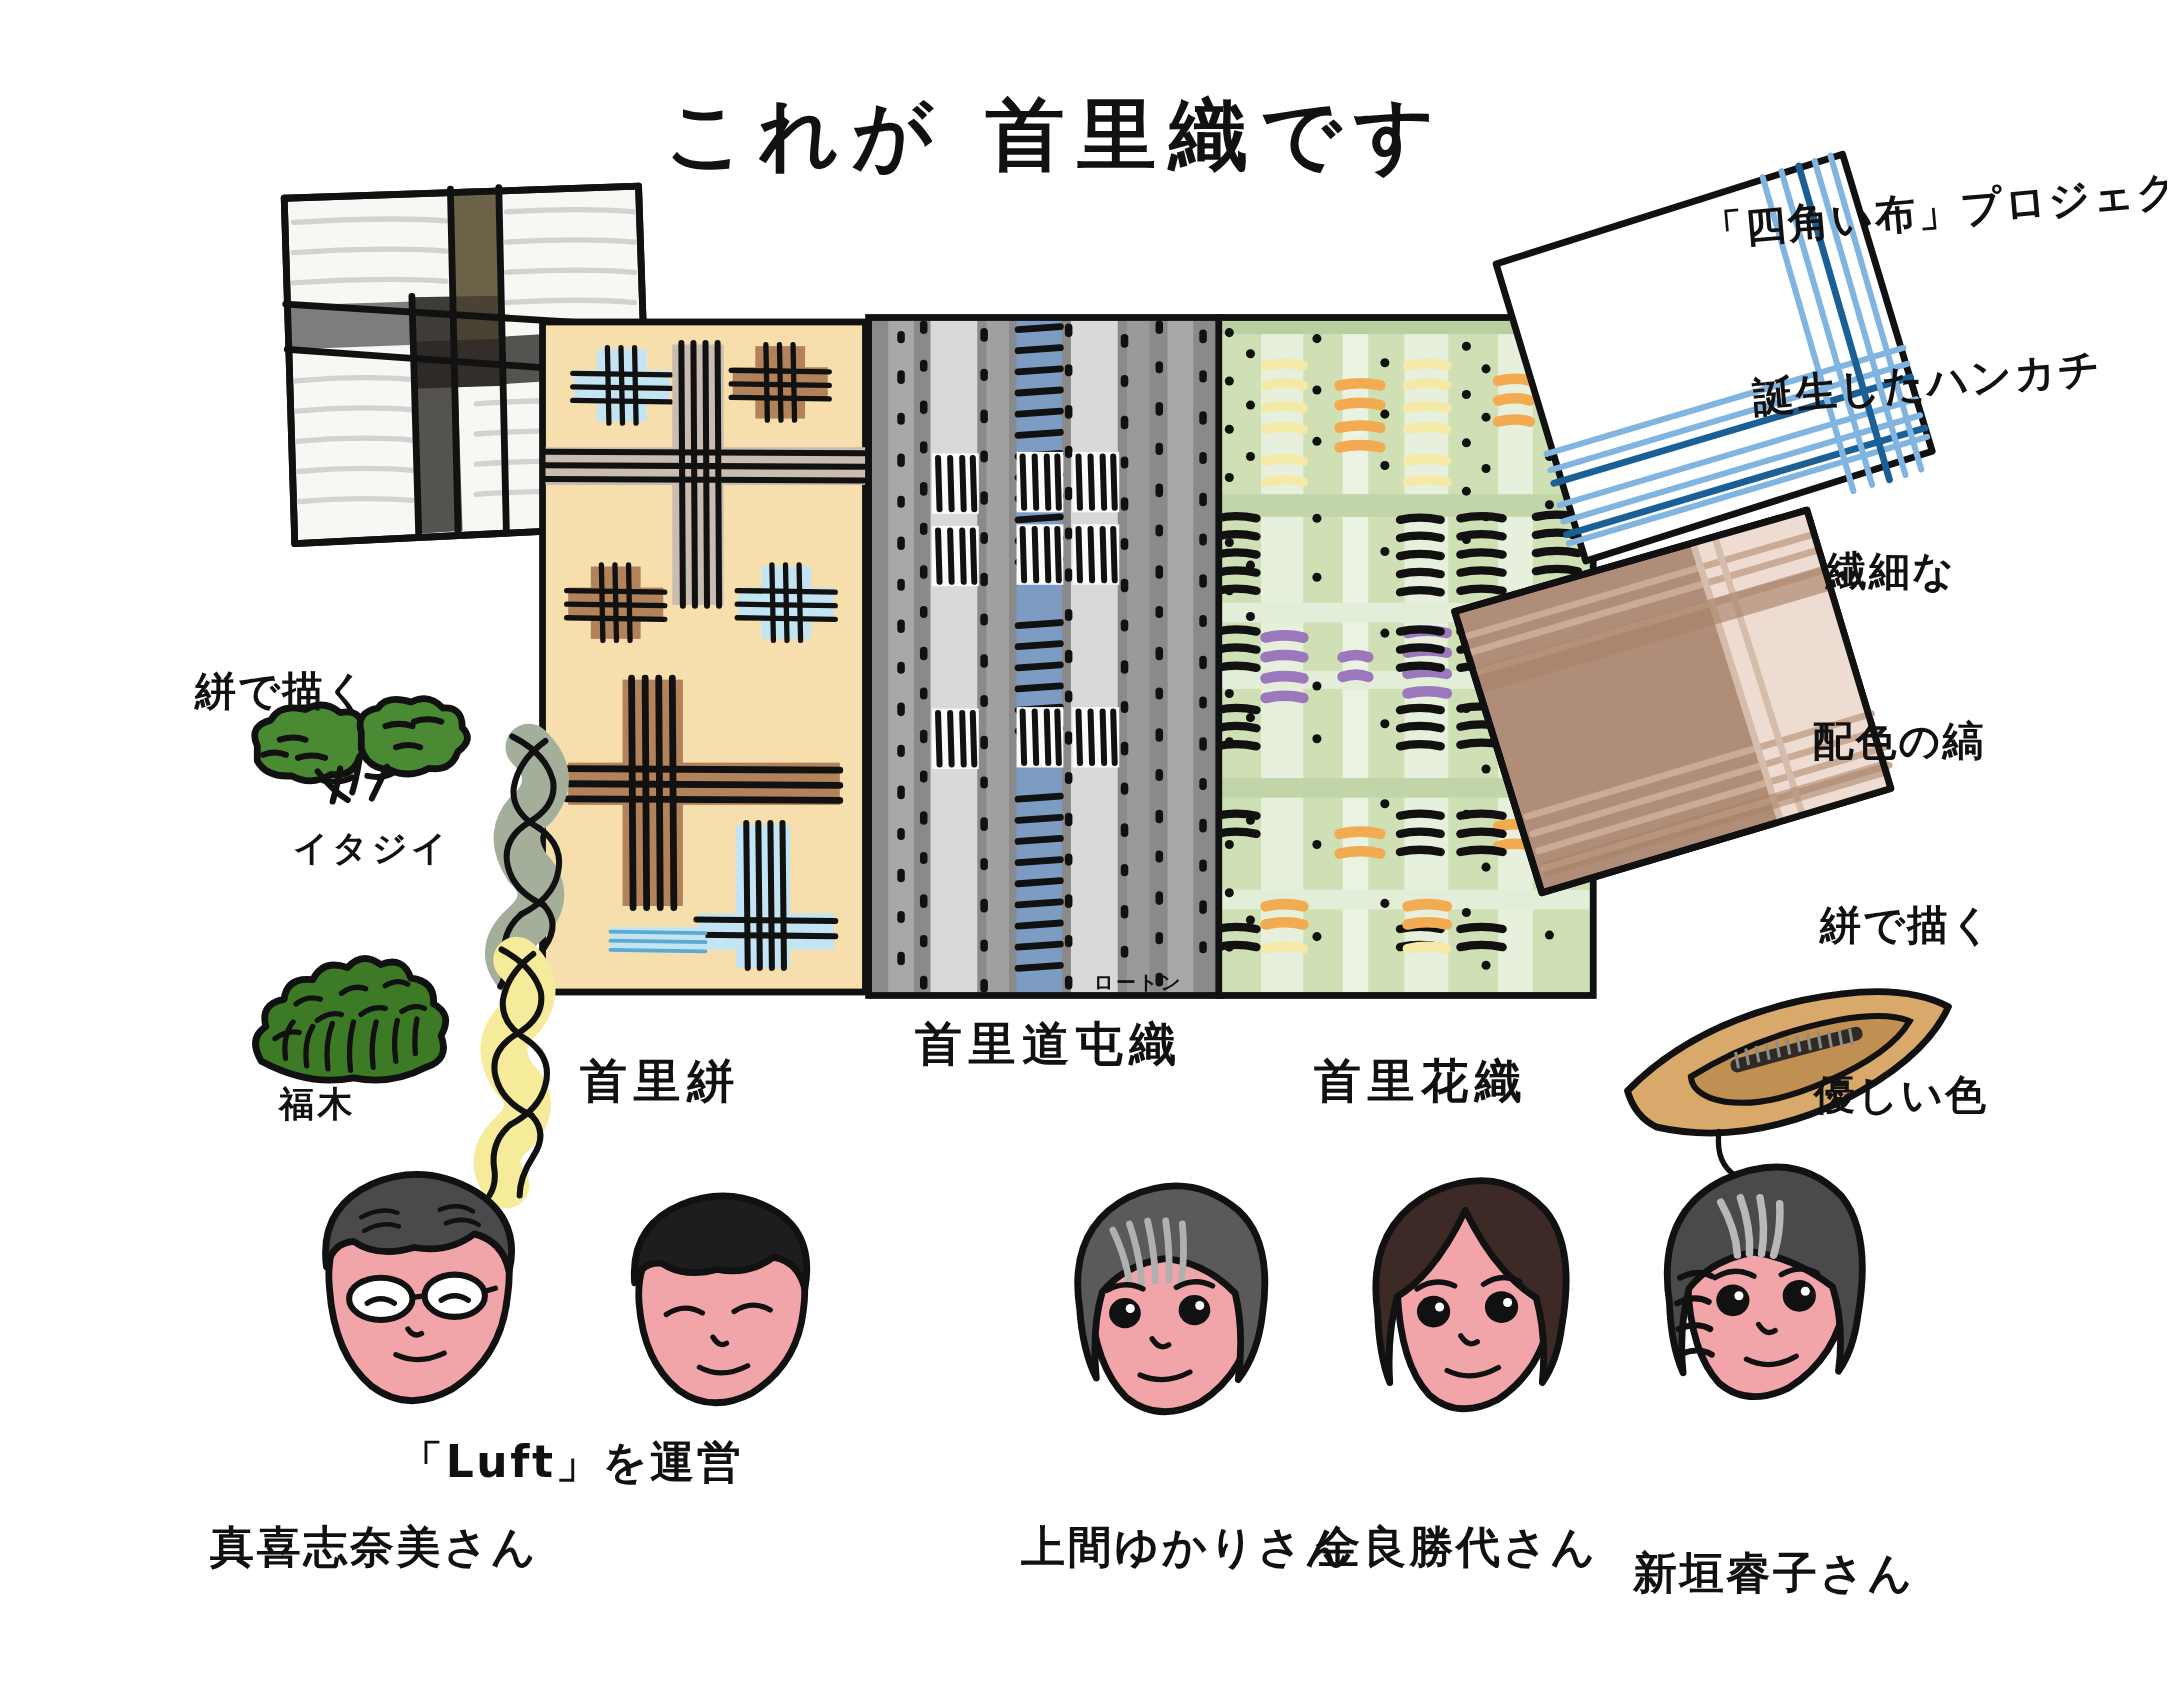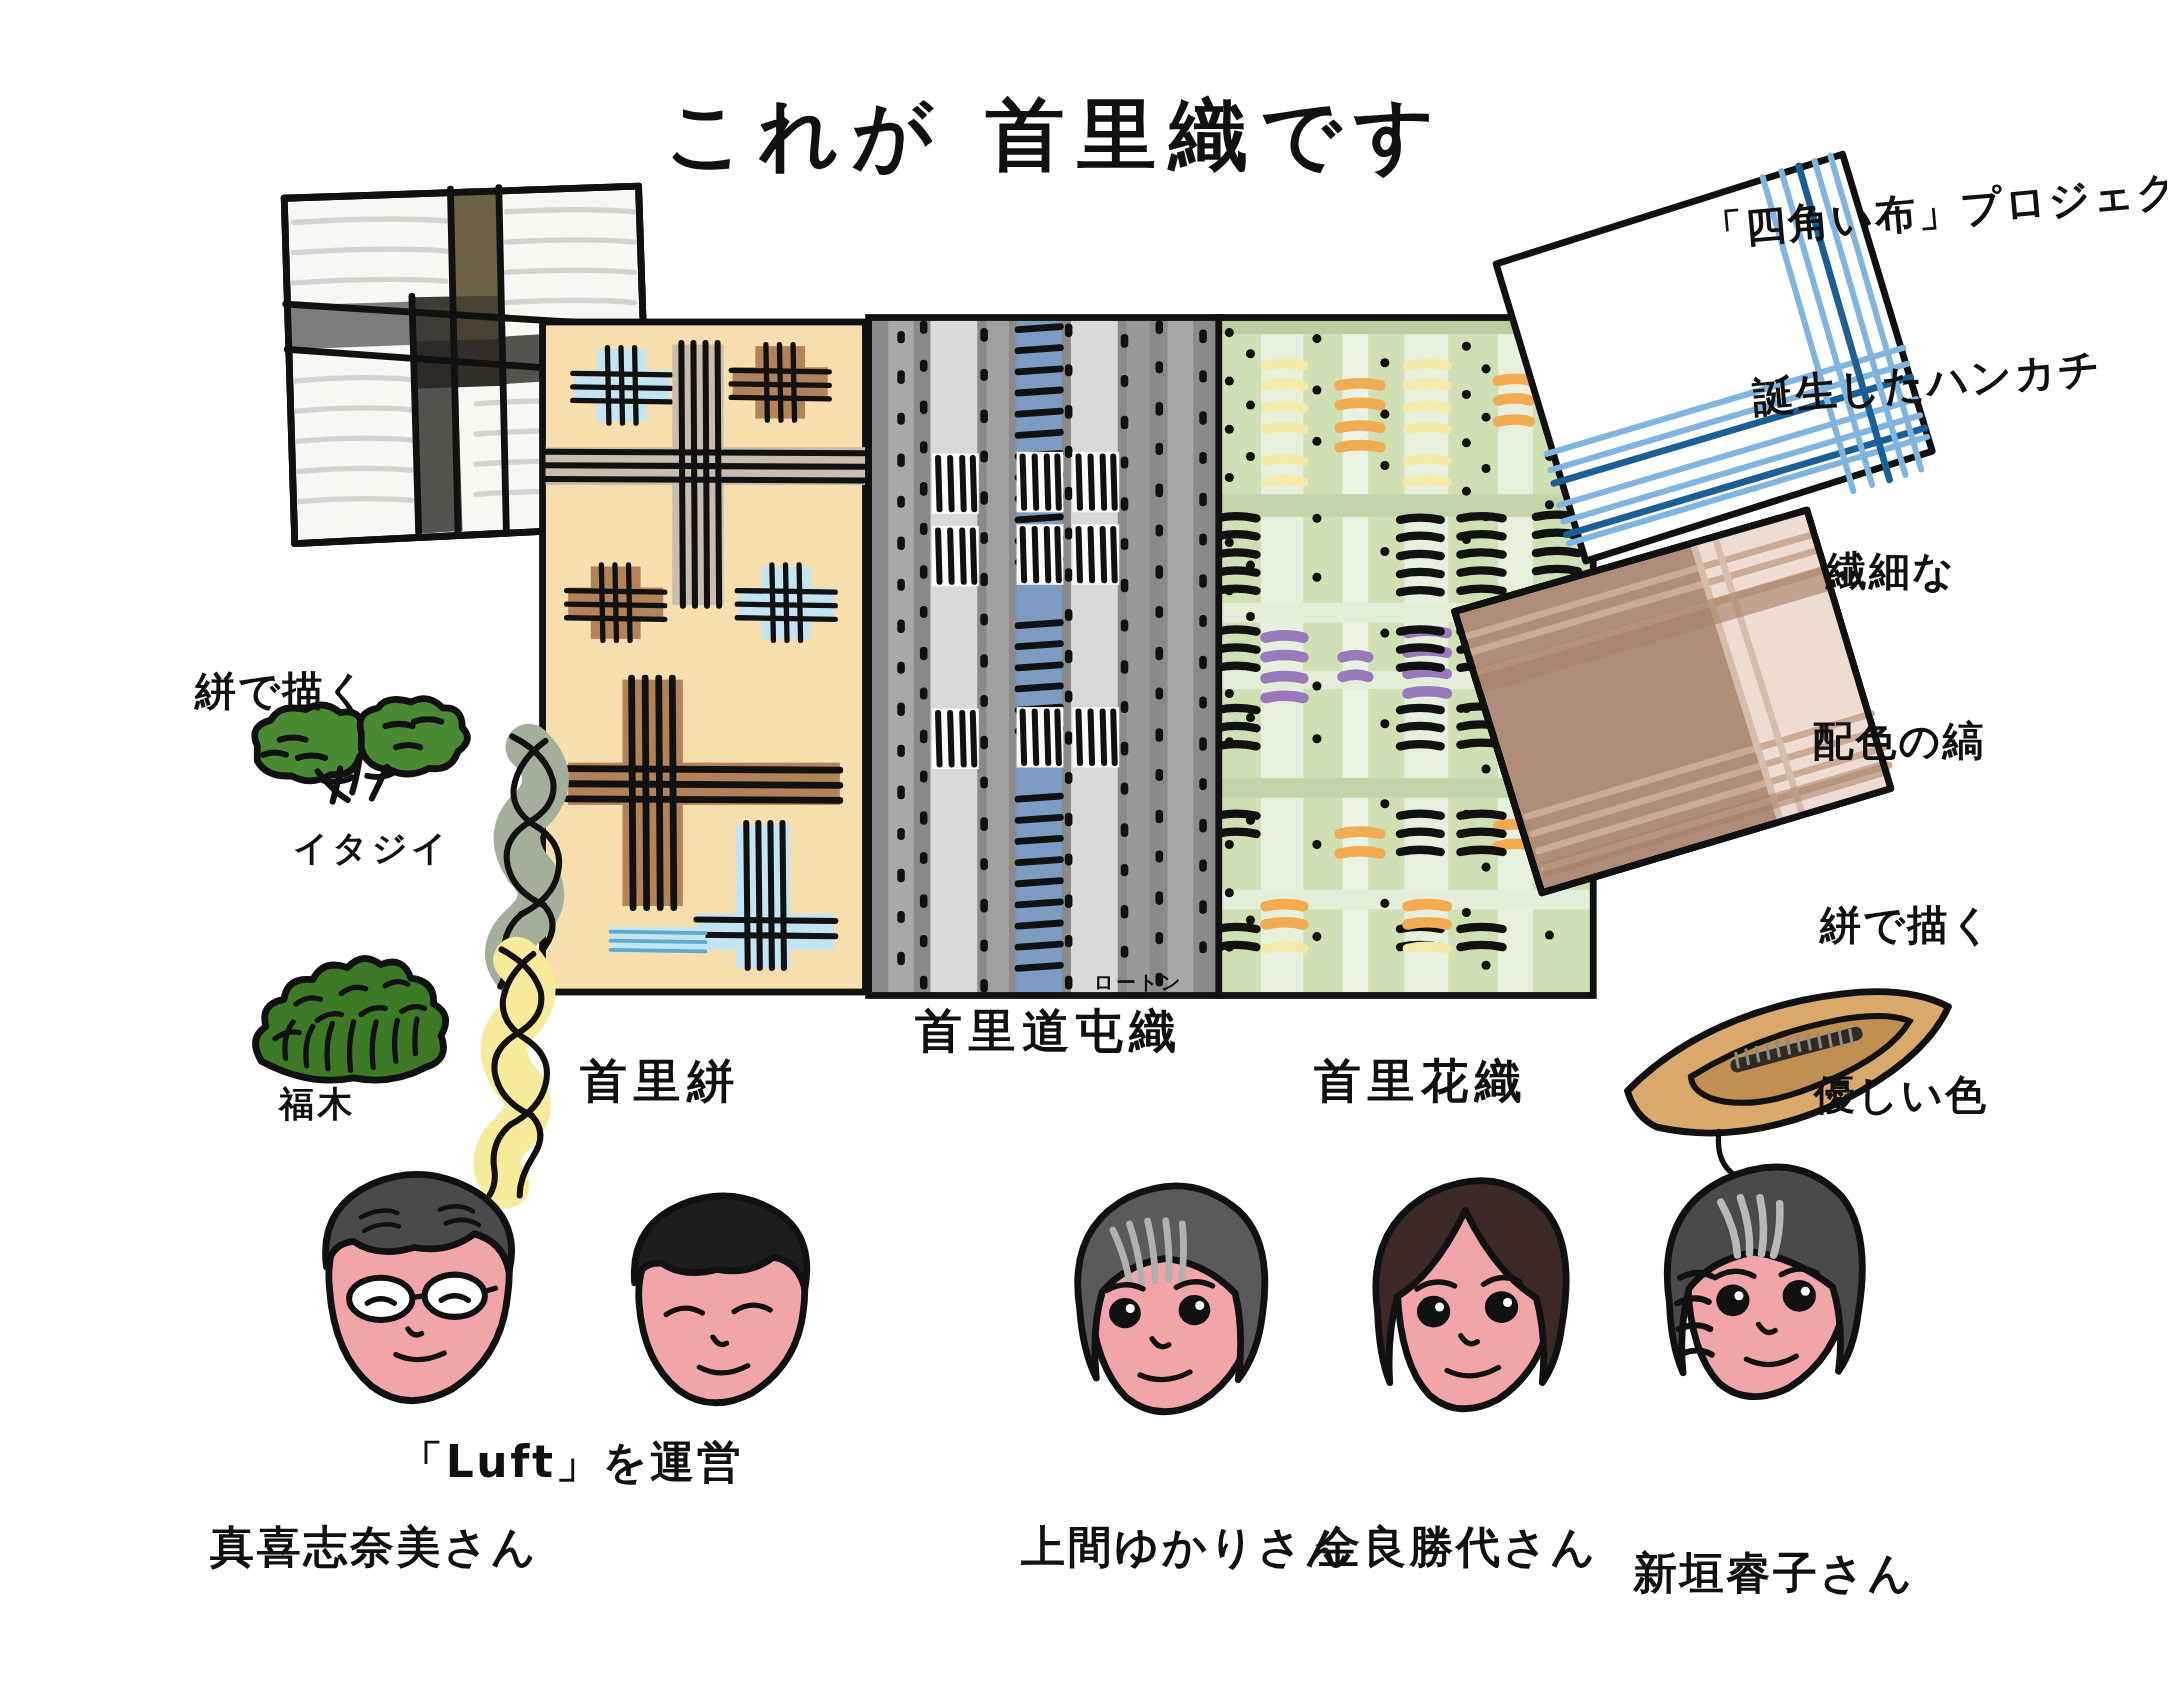--- a/index.html
+++ b/index.html
@@ -819,21 +819,21 @@
     <div>絣で描く</div>
     <div style="margin-left:-6px;">優しい色</div>
   </div>
 
   <div class="abs" style="left:580px;top:1050px;">
     <div class="hw swatch-label">首里絣</div>
   </div>
 
   <div class="abs" style="left:915px;top:969px;text-align:right;">
     <div class="hw ruby" style="margin-left:72px;">ロートン</div>
-    <div class="hw swatch-label" style="margin-top:4px;">首里道屯織</div>
+    <div class="hw swatch-label" style="margin-top:17px;">首里道屯織</div>
   </div>
 
   <div class="abs" style="left:1314px;top:1050px;">
     <div class="hw swatch-label">首里花織</div>
   </div>
 
   <svg class="abs" style="left:302px;top:1169px;" width="227" height="249" viewBox="0 0 300 330">
     <path d="M36 158 Q28 74 96 38 Q166 4 232 48 Q284 86 272 168 Q264 250 198 292 Q140 324 92 288 Q42 246 36 158 Z" fill="#f2a5a8" stroke="#111" stroke-width="9"></path>
     <path d="M32 130 Q22 52 92 20 Q162 -10 230 30 Q290 68 274 136 Q266 96 228 86 Q194 112 148 104 Q100 118 68 96 Q40 98 32 130 Z" fill="#4a4a4a" stroke="#111" stroke-width="9" stroke-linejoin="round"></path>
     <g stroke="#111" stroke-width="6" fill="none" stroke-linecap="round">

